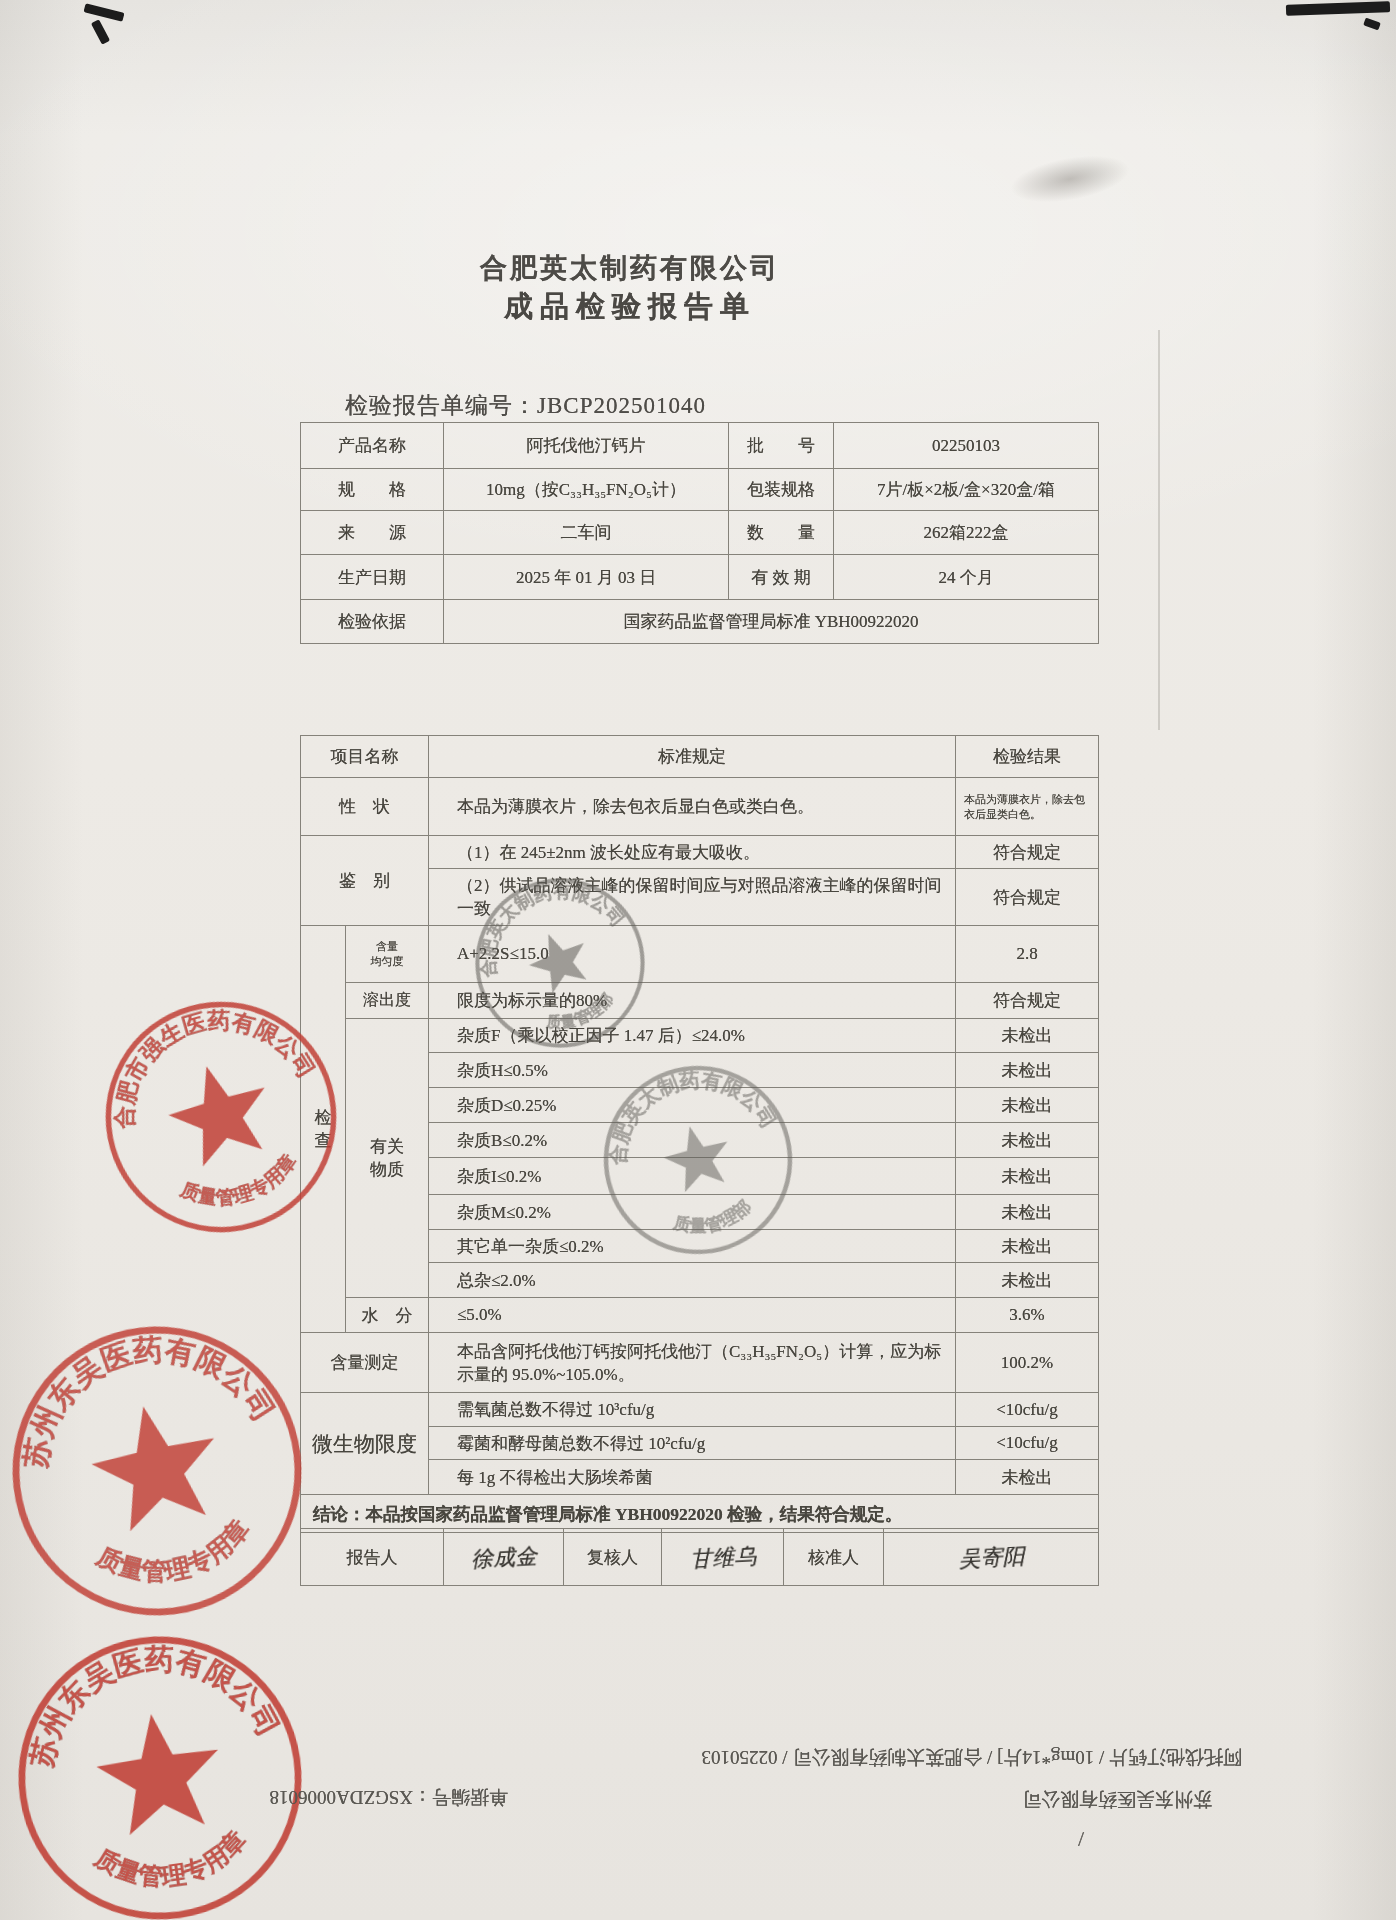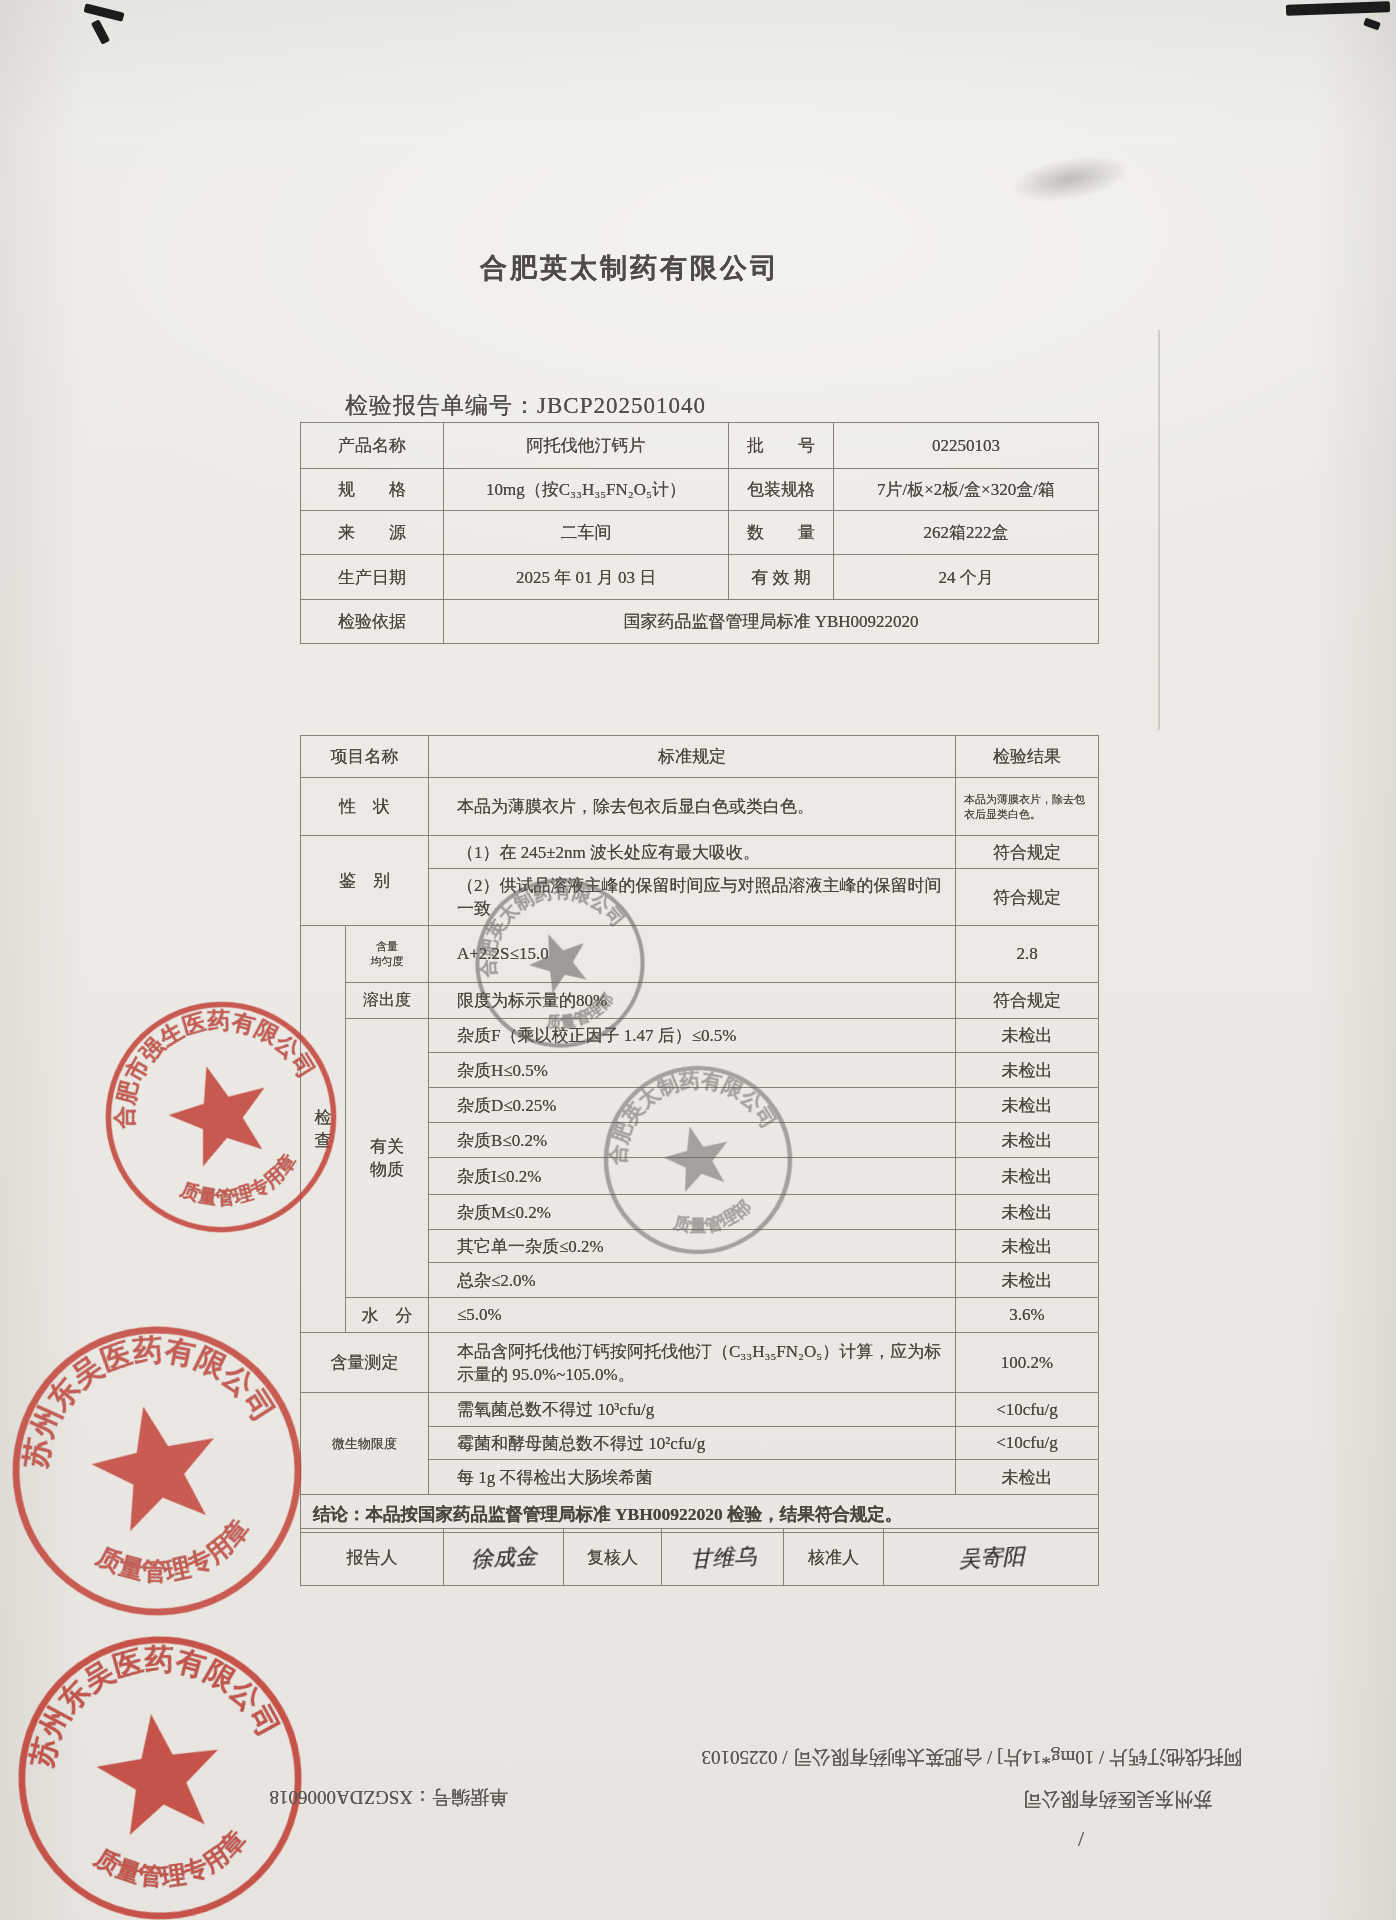--- a/index.html
+++ b/index.html
@@ -55,20 +55,21 @@
   .fold{position:absolute;left:1158px;top:330px;width:2px;height:400px;background:rgba(150,146,138,.35);}
 </style>
 </head>
 <body>
 
 <div class="paper-shade"></div>
 
 <div class="doc">
 
   <div class="title1">合肥英太制药有限公司</div>
+  <div class="title2">成品检验报告单</div>
   <div class="report-no"><span>检验报告单编号：</span><span>JBCP202501040</span></div>
 
   <table class="tbl t-info">
     <colgroup>
         <col style="width:143px">
         <col style="width:285px">
         <col style="width:105px">
         <col style="width:265px">
       </colgroup>
     <tbody>
@@ -139,21 +140,21 @@
       <td class="val">2.8</td>
     </tr>
     <tr style="height:36px">
       <td class="lab" style="font-size:16px">溶出度</td>
       <td class="spec">限度为标示量的80%</td>
       <td class="val">符合规定</td>
     </tr>
     <tr style="height:34px">
       <td class="lab pre" rowspan="8">有关
 物质</td>
-      <td class="spec">杂质F（乘以校正因子 1.47 后）≤0.5%</td>
+      <td class="spec">杂质F（乘以校正因子 1.47 后）≤24.0%</td>
       <td class="val">未检出</td>
     </tr>
     <tr style="height:35px">
       <td class="spec">杂质H≤0.5%</td>
       <td class="val">未检出</td>
     </tr>
     <tr style="height:35px">
       <td class="spec">杂质D≤0.25%</td>
       <td class="val">未检出</td>
     </tr>
@@ -181,21 +182,21 @@
       <td class="lab">水　分</td>
       <td class="spec">≤5.0%</td>
       <td class="val">3.6%</td>
     </tr>
     <tr style="height:60px">
       <td class="lab" colspan="2">含量测定</td>
       <td class="spec">本品含阿托伐他汀钙按阿托伐他汀（C₃₃H₃₅FN₂O₅）计算，应为标示量的 95.0%~105.0%。</td>
       <td class="val">100.2%</td>
     </tr>
     <tr style="height:34px">
-      <td class="lab" colspan="2" rowspan="3" style="font-size:13px">微生物限度</td>
+      <td class="lab" colspan="2" rowspan="3" style="font-size:21px">微生物限度</td>
       <td class="spec">需氧菌总数不得过 10³cfu/g</td>
       <td class="val">&lt;10cfu/g</td>
     </tr>
     <tr style="height:33px">
       <td class="spec">霉菌和酵母菌总数不得过 10²cfu/g</td>
       <td class="val">&lt;10cfu/g</td>
     </tr>
     <tr style="height:35px">
       <td class="spec">每 1g 不得检出大肠埃希菌</td>
       <td class="val">未检出</td>

